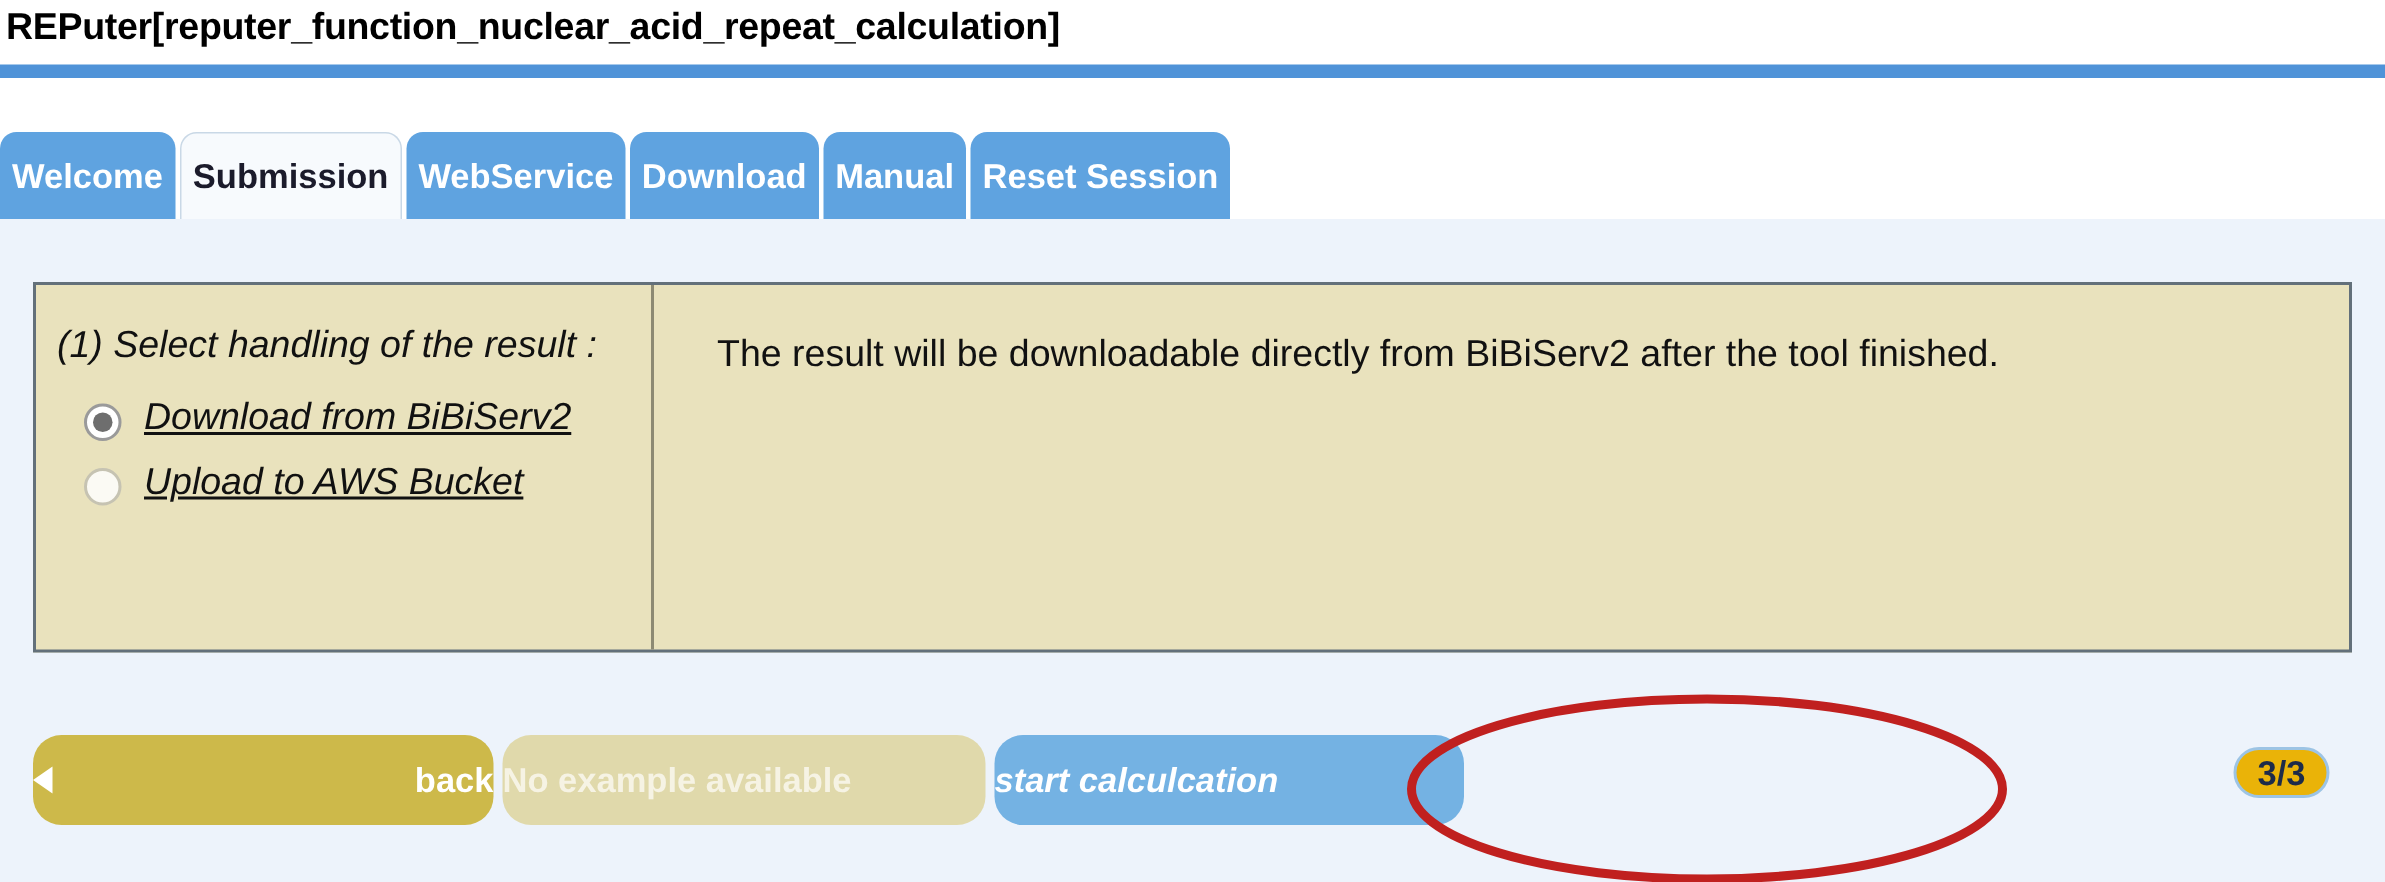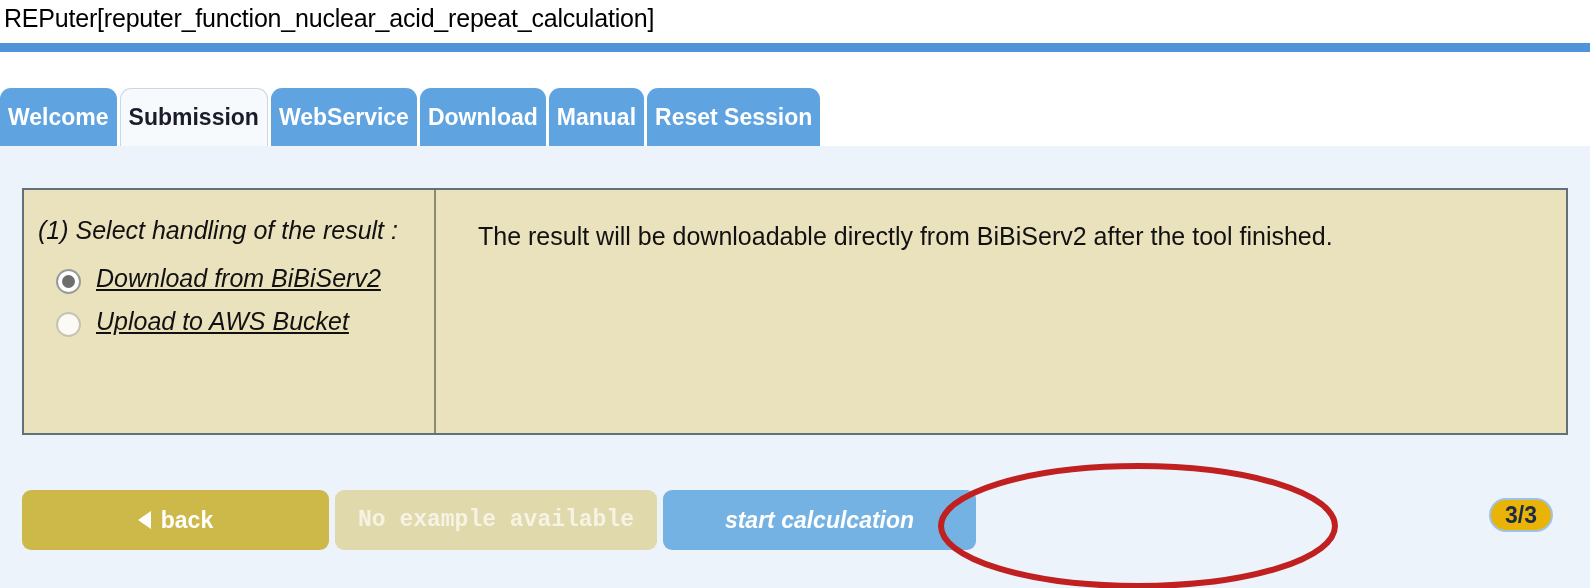--- a/index.html
+++ b/index.html
@@ -14,21 +14,21 @@
     font-family: "Liberation Sans", sans-serif;
     position: relative;
   }
 
   
   #page-title {
     position: absolute;
     left: 4px;
     top: 4px;
     font-size: 25px;
-    font-weight: normal;
+    font-weight: bold;
     color: #000000;
     letter-spacing: -0.2px;
     white-space: nowrap;
   }
   #title-rule {
     position: absolute;
     left: 0px;
     top: 43px;
     width: 1590px;
     height: 9px;
@@ -166,39 +166,39 @@
   #button-row {
     position: absolute;
     left: 22px;
     top: 344px;
     display: flex;
     align-items: center;
   }
   .btn {
     height: 60px;
     box-sizing: border-box;
-    border-radius: 9px;
-    display: flex;
-    align-items: center;
-    justify-content: center;
+    border-radius: 19px;
+    display: flex;
+    align-items: center;
+    justify-content: space-between;
     font-size: 23px;
     font-weight: bold;
     color: #ffffff;
     white-space: nowrap;
     margin-right: 6px;
     line-height: 1;
   }
   .btn.gold { background: #cdb94a; }
   .btn.gold-disabled {
     background: #e0d9ab;
     color: #f6f3e4;
   }
   .btn.blue { background: #74b2e3; }
   #btn-back { width: 307px; }
-  #btn-example { width: 322px; font-family: Liberation Mono, monospace; }
+  #btn-example { width: 322px; }
   #btn-reset { width: 312px; }
   #btn-start { width: 313px; font-style: italic; }
   .arrow-left {
     display: inline-block;
     width: 0; height: 0;
     border-top: 9px solid transparent;
     border-bottom: 9px solid transparent;
     border-right: 13px solid #ffffff;
     margin-right: 10px;
   }

